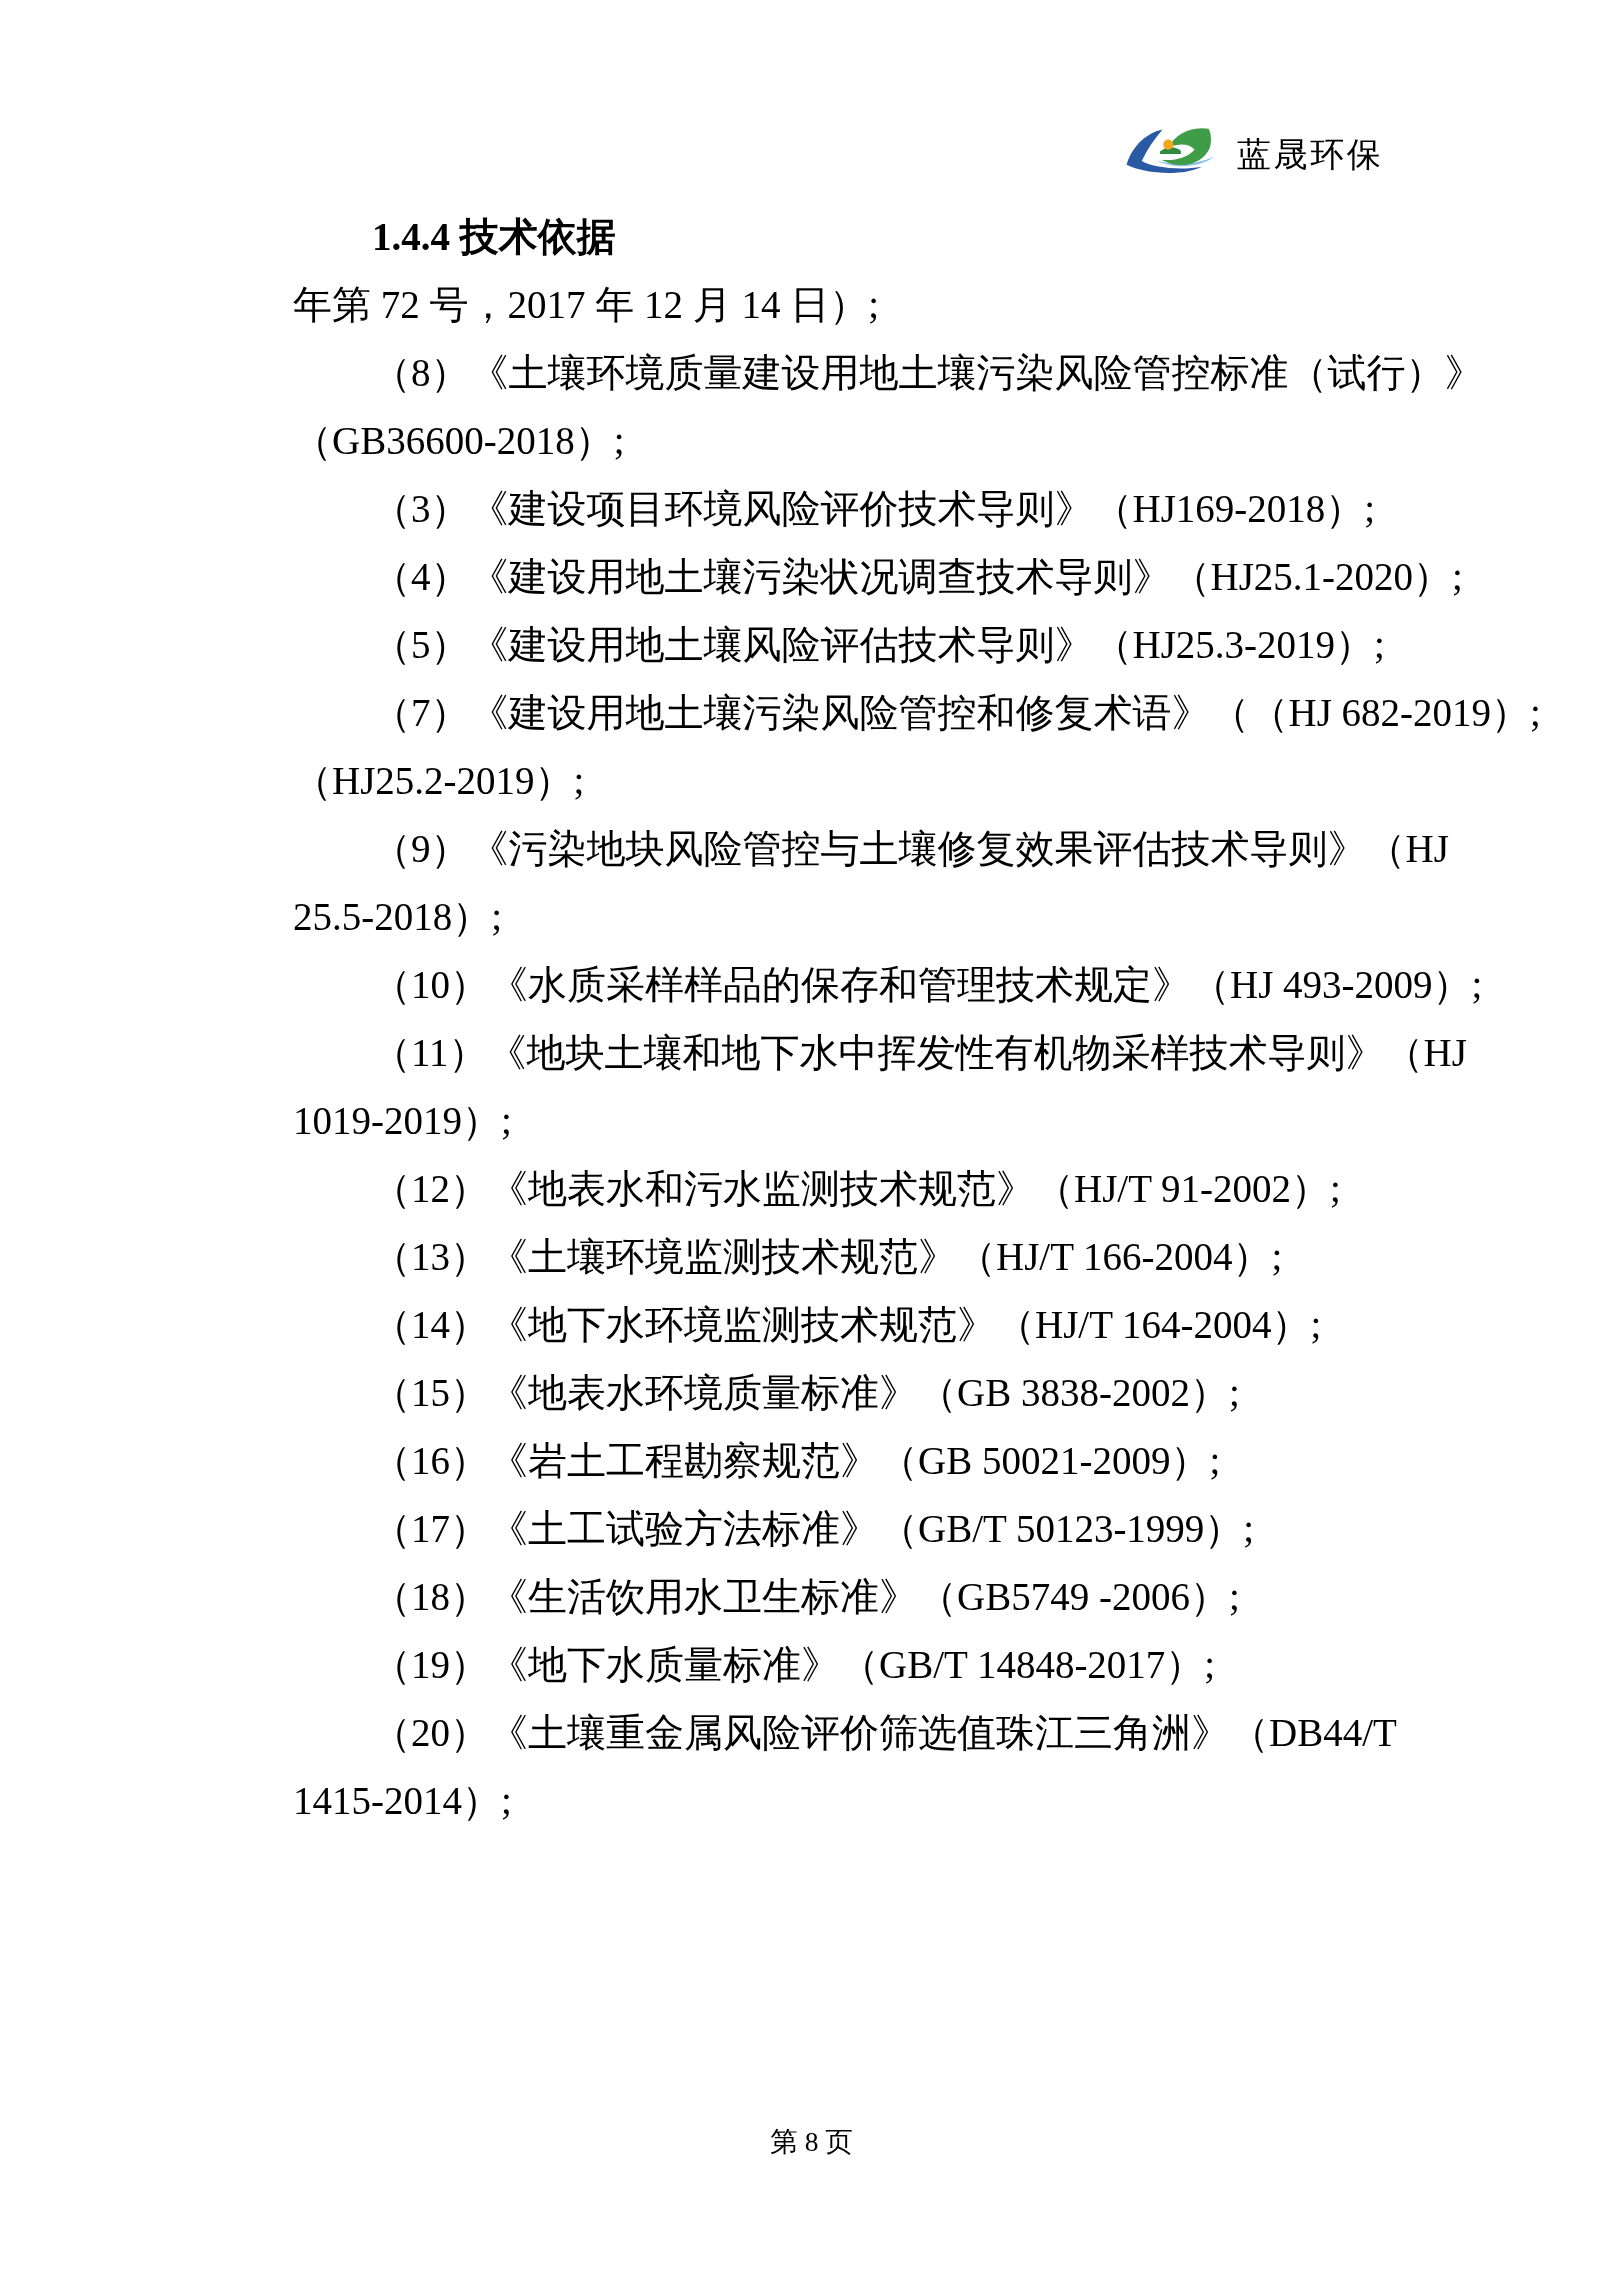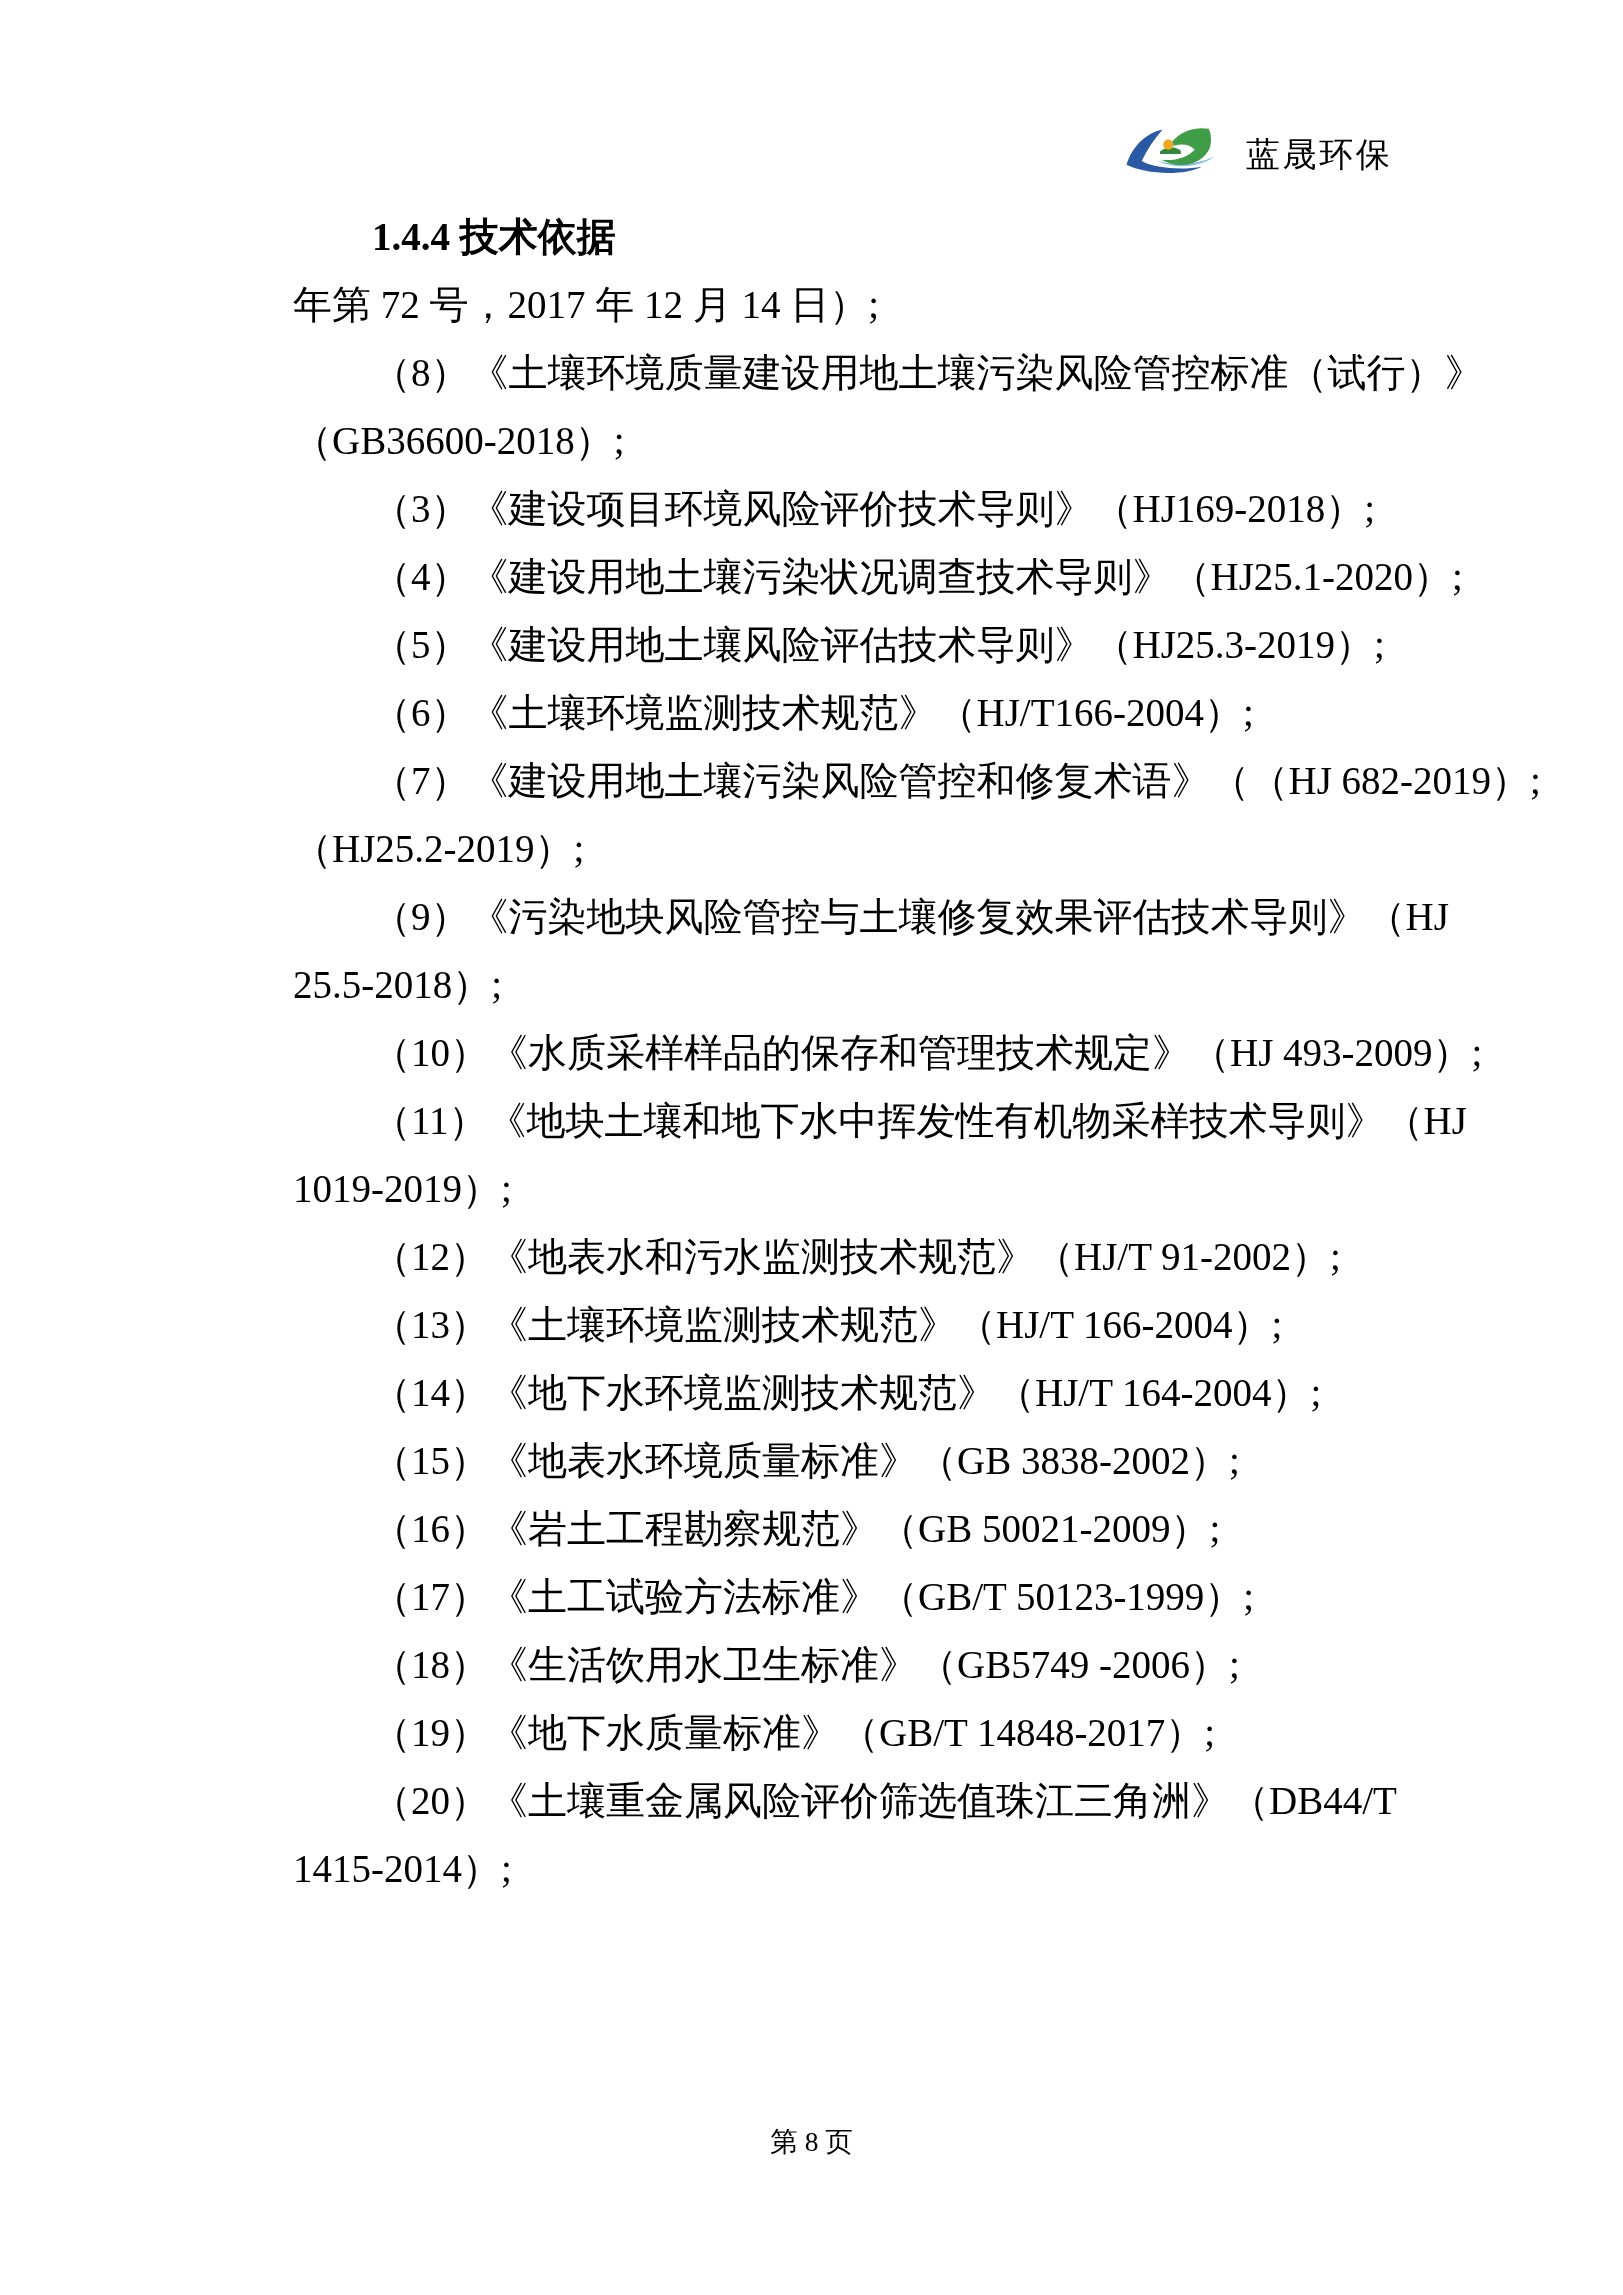--- a/index.html
+++ b/index.html
@@ -13,21 +13,21 @@
     color:#000000;
   }
   
   .logo-wrap{
     position:absolute;
     left:1122px;
     top:123px;
     height:63px;
     display:flex;
     align-items:center;
-    gap:29px;
+    gap:20px;
     justify-content:flex-end;
   }
   .logo-icon{display:block;}
   .logo-text{
     font-size:34px;
     letter-spacing:2.6px;
     white-space:nowrap;
   }
   
   .content{
@@ -84,21 +84,20 @@
     <div class="line heading">1.4.4 技术依据</div>
 
     <div class="line">年第 72 号，2017 年 12 月 14 日）;</div>
 
     <div class="line indent">（8）《土壤环境质量建设用地土壤污染风险管控标准（试行）》</div>
     <div class="line">（GB36600-2018）;</div>
 
     <div class="line indent">（3）《建设项目环境风险评价技术导则》（HJ169-2018）;</div>
     <div class="line indent">（4）《建设用地土壤污染状况调查技术导则》（HJ25.1-2020）;</div>
     <div class="line indent">（5）《建设用地土壤风险评估技术导则》（HJ25.3-2019）;</div>
-    <div class="line indent">（6）《土壤环境监测技术规范》（HJ/T166-2004）;</div>
     <div class="line indent">（7）《建设用地土壤污染风险管控和修复术语》（（HJ 682-2019）;</div>
 
     <div class="line">（HJ25.2-2019）;</div>
 
     <div class="line indent">（9）《污染地块风险管控与土壤修复效果评估技术导则》（HJ</div>
     <div class="line">25.5-2018）;</div>
 
     <div class="line indent">（10）《水质采样样品的保存和管理技术规定》（HJ 493-2009）;</div>
 
     <div class="line indent">（11）《地块土壤和地下水中挥发性有机物采样技术导则》（HJ</div>

